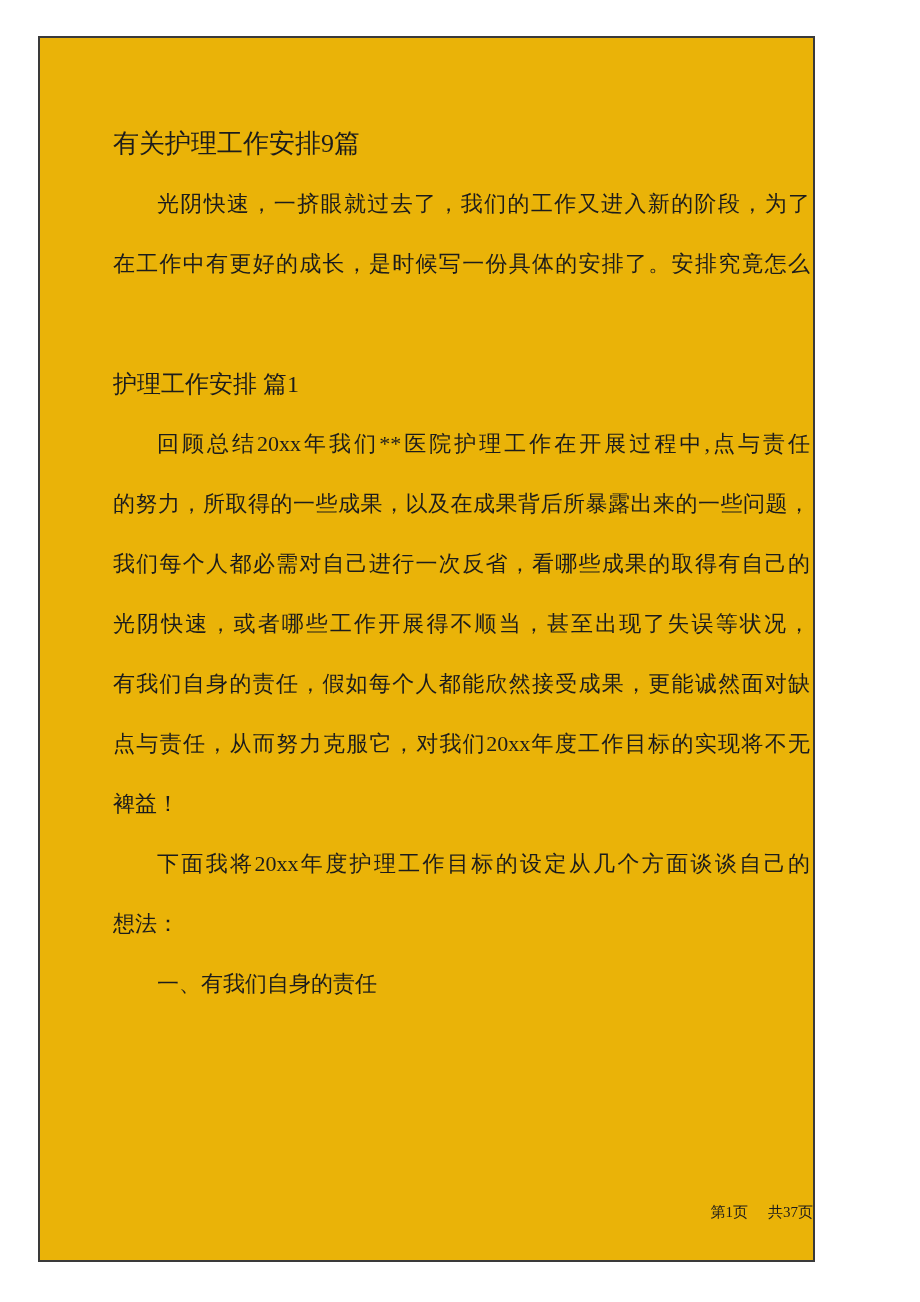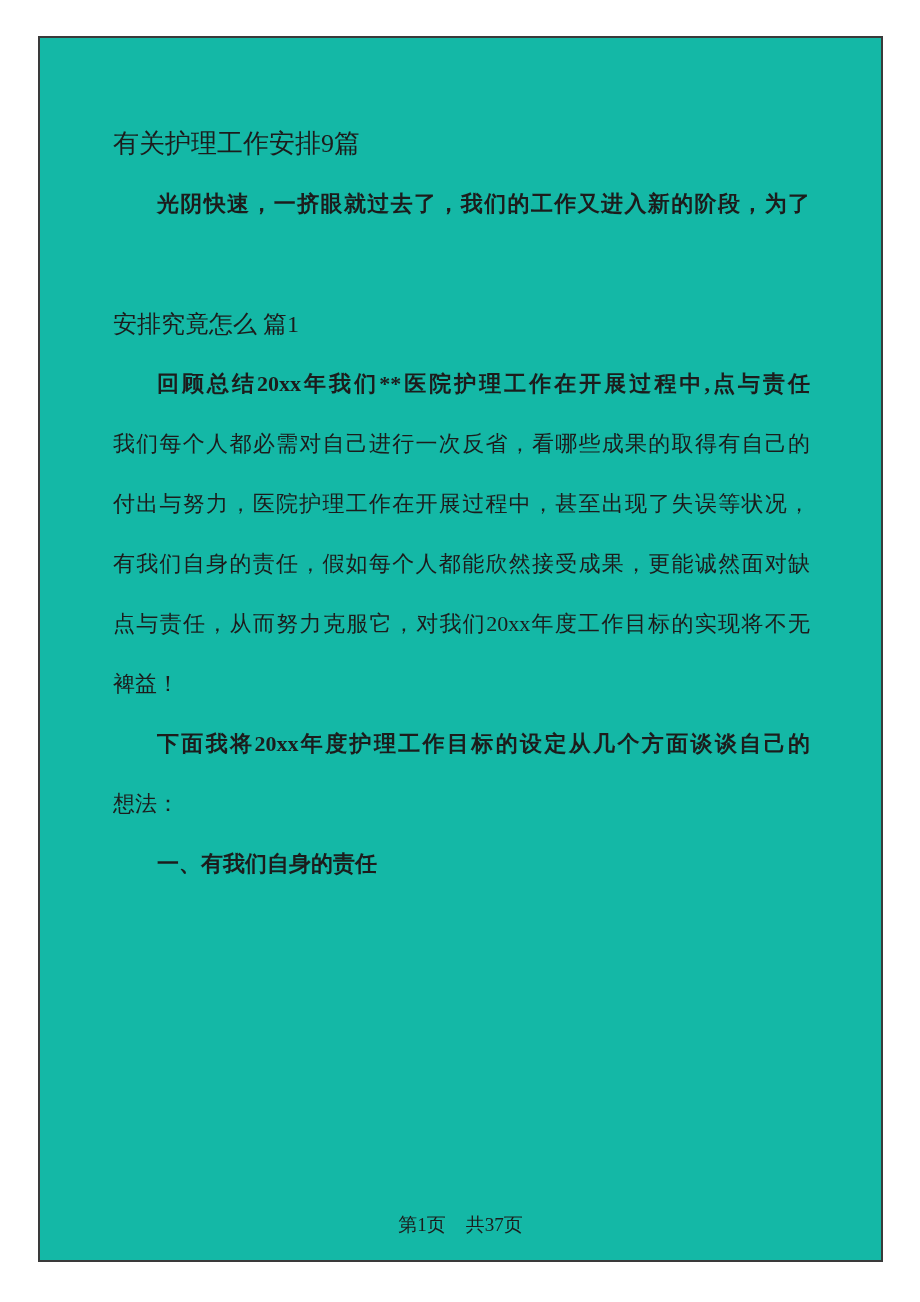--- a/index.html
+++ b/index.html
@@ -4,80 +4,80 @@
 <style>
   html, body {
     margin: 0; padding: 0;
     width: 920px; height: 1302px;
     background: #ffffff;
     font-family: "Liberation Serif", "DejaVu Serif", serif;
   }
   .page {
     position: absolute;
     left: 38px; top: 36px;
-    width: 845px; height: 1226px;
+    width: 777px; height: 1226px;
     border: 2px solid #3a3a3a;
     box-sizing: border-box;
-    background: #14b8a6;
+    background: #eab308;
   }
   .content {
     position: absolute;
     left: 73px; top: 76px;
     width: 697px;
   }
   .line {
     height: 60px;
     line-height: 60px;
     font-size: 22px;
     color: #1c1c1c;
     overflow: hidden;
   }
   .line.fill {
     text-align: justify;
     text-align-last: justify;
   }
   .line.indent {
     text-indent: 44px;
-    font-weight: bold;
   }
   .role-title {
     font-size: 26px;
   }
   .role-heading {
     font-size: 24px;
   }
   .role-blank {
     
   }
   .footer {
     position: absolute;
     left: 0; right: 0;
     top: 1162px;
-    text-align: center;
-    font-size: 19px;
+    text-align: right;
+    font-size: 15px;
     line-height: 24px;
     color: #1c1c1c;
-    margin-top: 13px;
   }
   .footer .total {
     margin-left: 20px;
   }
 </style>
 </head>
 <body>
 
 <div class="page">
   <div class="content">
       <div class="line role-title">有关护理工作安排9篇</div>
       <div class="line role-body indent fill">光阴快速，一挤眼就过去了，我们的工作又进入新的阶段，为了</div>
+      <div class="line role-body fill">在工作中有更好的成长，是时候写一份具体的安排了。安排究竟怎么</div>
       <div class="line role-blank"></div>
-      <div class="line role-heading">安排究竟怎么 篇1</div>
+      <div class="line role-heading">护理工作安排 篇1</div>
       <div class="line role-body indent fill">回顾总结20xx年我们**医院护理工作在开展过程中,点与责任</div>
+      <div class="line role-body fill">的努力，所取得的一些成果，以及在成果背后所暴露出来的一些问题，</div>
       <div class="line role-body fill">我们每个人都必需对自己进行一次反省，看哪些成果的取得有自己的</div>
-      <div class="line role-body fill">付出与努力，医院护理工作在开展过程中，甚至出现了失误等状况，</div>
+      <div class="line role-body fill">光阴快速，或者哪些工作开展得不顺当，甚至出现了失误等状况，</div>
       <div class="line role-body fill">有我们自身的责任，假如每个人都能欣然接受成果，更能诚然面对缺</div>
       <div class="line role-body fill">点与责任，从而努力克服它，对我们20xx年度工作目标的实现将不无</div>
       <div class="line role-body">裨益！</div>
       <div class="line role-body indent fill">下面我将20xx年度护理工作目标的设定从几个方面谈谈自己的</div>
       <div class="line role-body">想法：</div>
       <div class="line role-body indent">一、有我们自身的责任</div>
     </div>
 
   <div class="footer">
     <span>第1页</span><span class="total">共37页</span>

